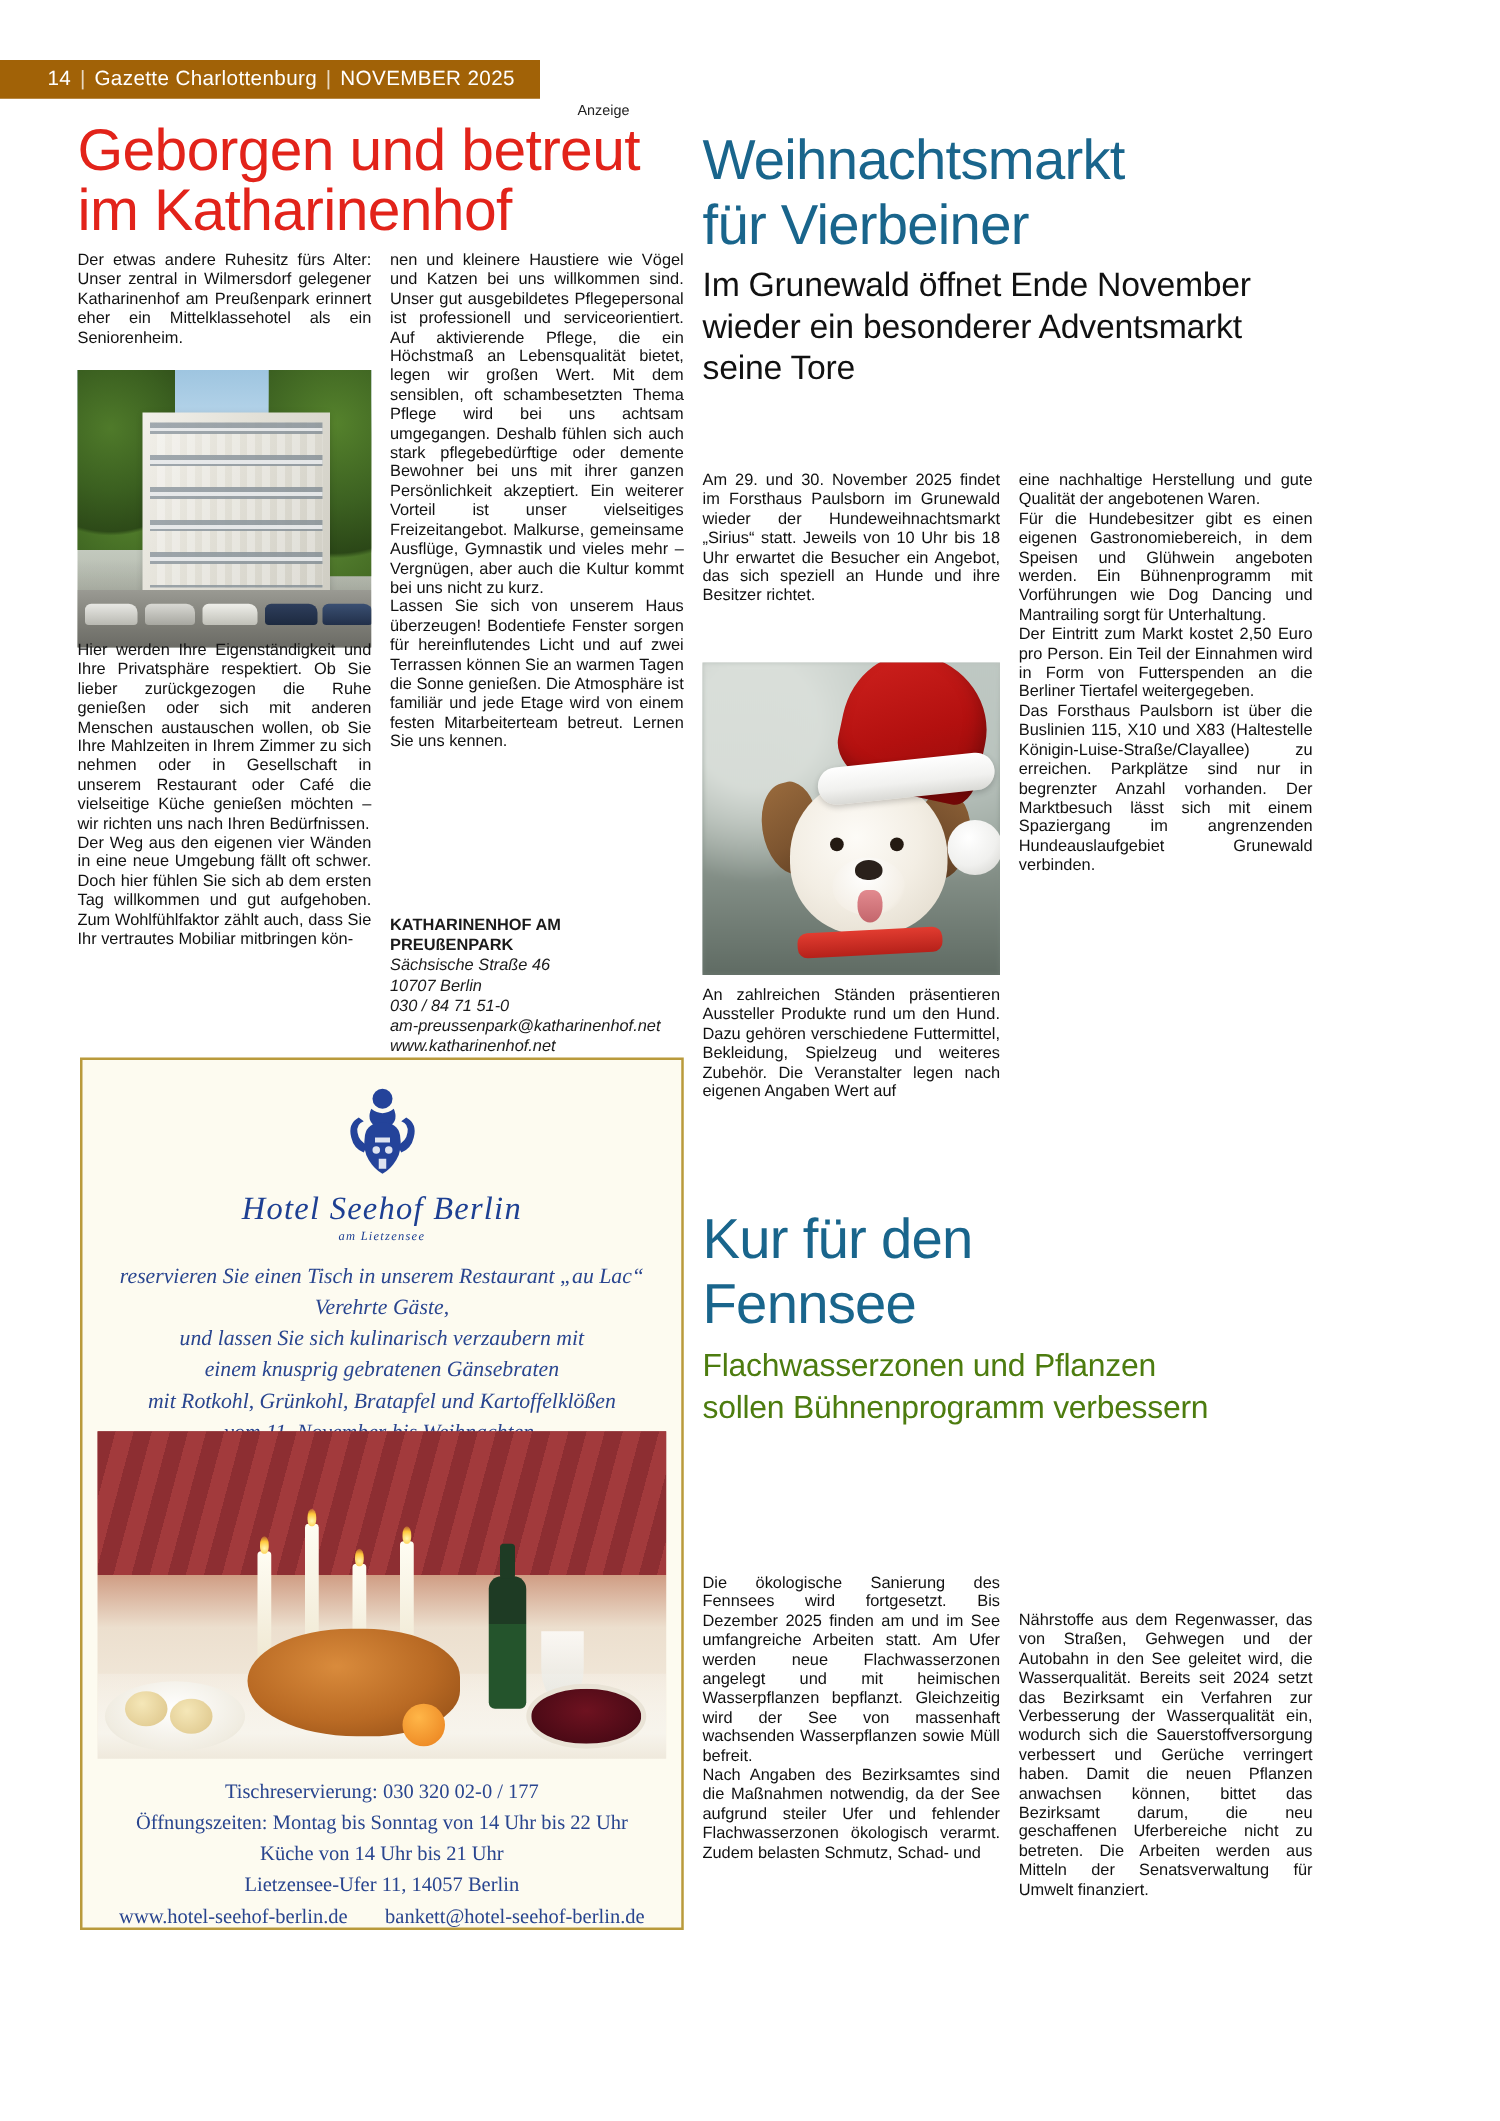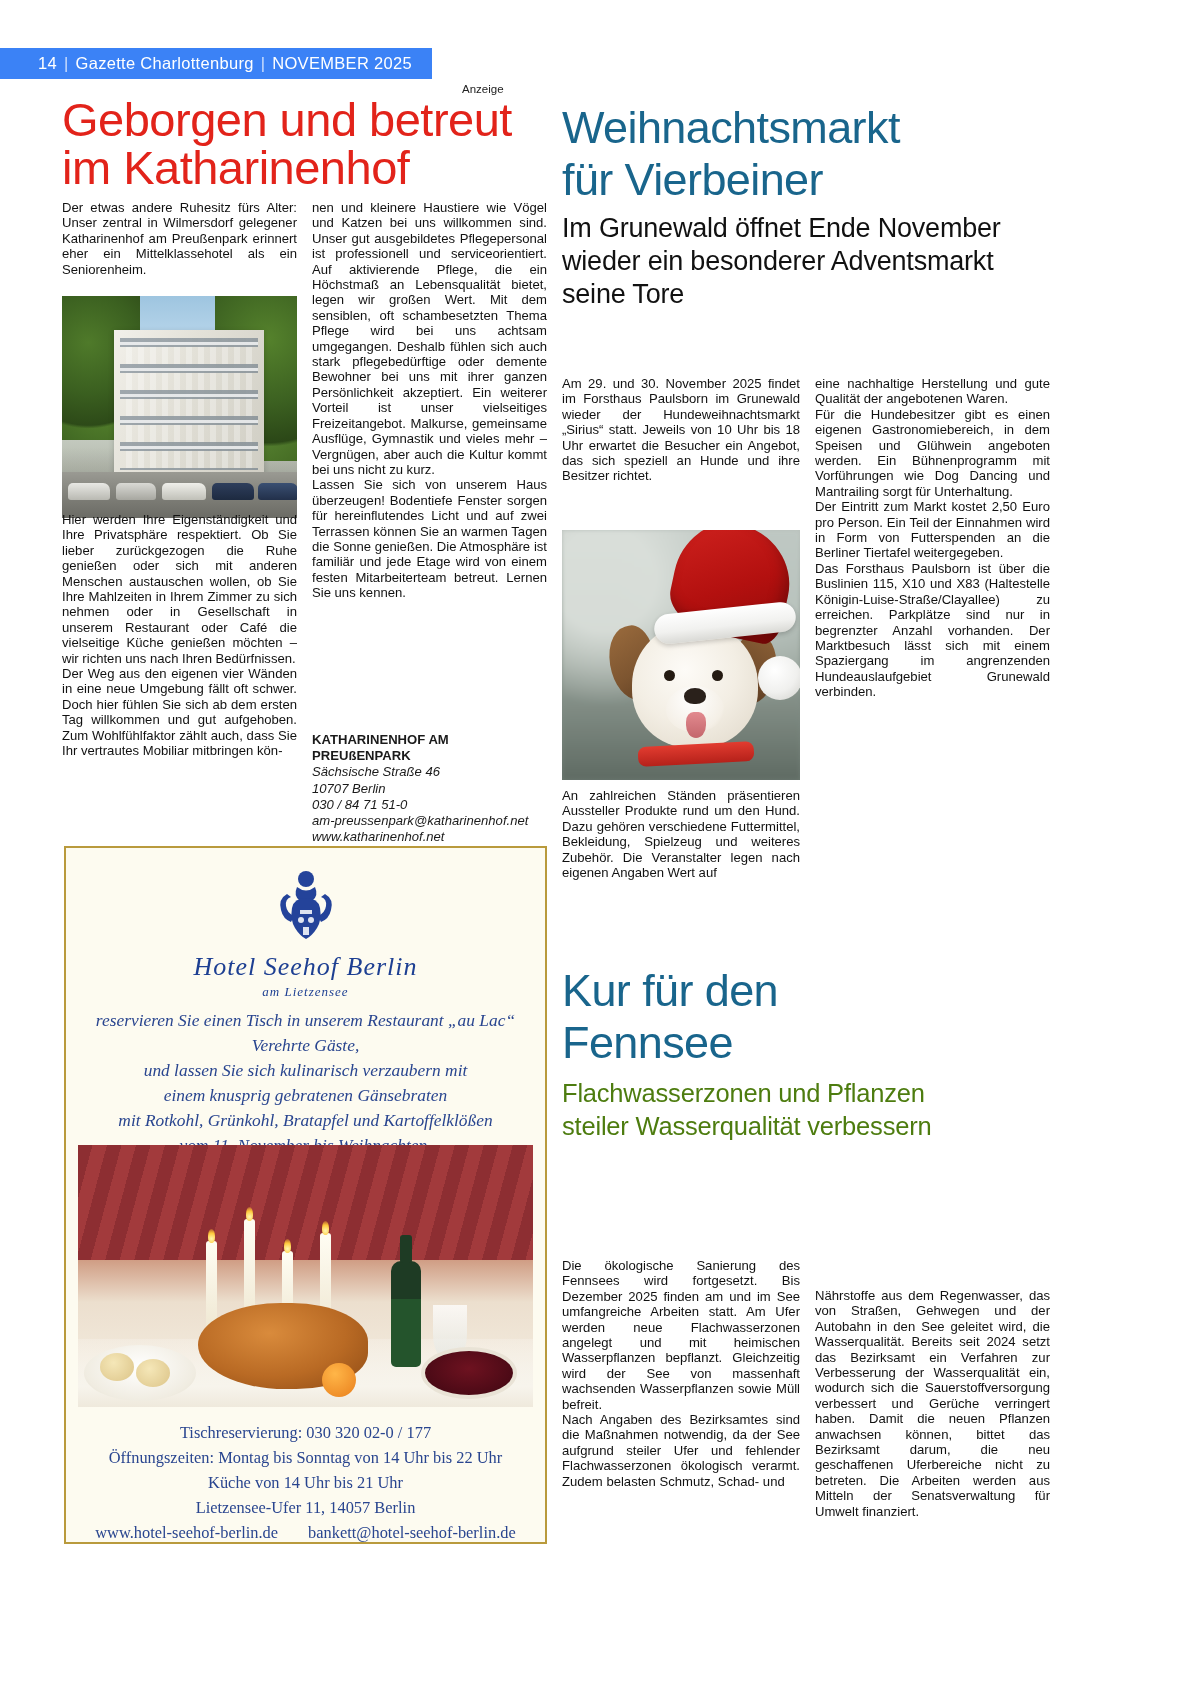--- a/index.html
+++ b/index.html
@@ -9,21 +9,21 @@
     font-family: "Liberation Sans", sans-serif;
     color: #1a1a1a;
     overflow: hidden;
   }
   .page { position: relative; width: 1200px; height: 1697px; }
 
   
   .masthead {
     position: absolute; left: 0; top: 48px;
     width: 432px; height: 31px;
-    background: #3b82f6;
+    background: #a16207;
     display: flex; align-items: center;
   }
   .masthead-inner {
     color: #ffffff; font-size: 16.5px; letter-spacing: .3px;
     padding-left: 38px; white-space: nowrap;
     font-family: "Liberation Sans", sans-serif;
   }
   .mh-sep { opacity: .75; padding: 0 7px; }
 
   .anzeige {
@@ -181,21 +181,21 @@
     width: 78px; height: 76px;
   }
   .hotel-name {
     position:absolute; left:0; right:0; top:104px; text-align:center;
     color:#1d3f92; font-family:"Liberation Serif", serif;
     font-style: italic; font-size: 26px; letter-spacing:1px;
   }
   .hotel-sub {
     position:absolute; left:0; right:0; top:136px; text-align:center;
     color:#1d3f92; font-family:"Liberation Serif", serif;
-    font-style: italic; font-size: 13px; letter-spacing:1px;
+    font-style: italic; font-size: 10px; letter-spacing:1px;
   }
   .hotel-copy {
     position:absolute; left:14px; right:14px; top:160px; text-align:center;
     color:#29458f; font-family:"Liberation Serif", serif;
     font-style: italic; font-size: 17.4px; line-height: 25px;
   }
   .hotel-copy div { white-space: nowrap; }
 
   .hotel-photo {
     position:absolute; left:12px; right:12px; top:297px; height:262px;
@@ -457,21 +457,21 @@
     <p>Der Eintritt zum Markt kostet 2,50 Euro pro Person. Ein Teil der Einnahmen wird in Form von Futterspenden an die Berliner Tiertafel weitergegeben.</p>
     <p>Das Forsthaus Paulsborn ist über die Buslinien 115, X10 und X83 (Haltestelle Königin-Luise-Straße/Clayallee) zu erreichen. Parkplätze sind nur in begrenzter Anzahl vorhanden. Der Marktbesuch lässt sich mit einem Spaziergang im angrenzenden Hundeauslaufgebiet Grunewald verbinden.</p>
   </div>
 
   <div class="teal-head h-kur">
     <span>Kur für den</span>
     <span>Fennsee</span>
   </div>
   <div class="sub-kur">
     <span>Flachwasserzonen und Pflanzen</span>
-    <span>steiler Wasserqualität verbessern</span>
+    <span>sollen Bühnenprogramm verbessern</span>
   </div>
 
   <div class="col c3 body-txt" style="top:1258px; height:400px;">
     <p>Die ökologische Sanierung des Fennsees wird fortgesetzt. Bis Dezember 2025 finden am und im See umfangreiche Arbeiten statt. Am Ufer werden neue Flachwasserzonen angelegt und mit heimischen Wasserpflanzen bepflanzt. Gleichzeitig wird der See von massenhaft wachsenden Wasserpflanzen sowie Müll befreit.</p>
     <p>Nach Angaben des Bezirksamtes sind die Maßnahmen notwendig, da der See aufgrund steiler Ufer und fehlender Flachwasserzonen ökologisch verarmt. Zudem belasten Schmutz, Schad- und</p>
   </div>
 
   <div class="col c4 body-txt" style="top:1288px; height:400px;">
     <p>Nährstoffe aus dem Regenwasser, das von Straßen, Gehwegen und der Autobahn in den See geleitet wird, die Wasserqualität. Bereits seit 2024 setzt das Bezirksamt ein Verfahren zur Verbesserung der Wasserqualität ein, wodurch sich die Sauerstoffversorgung verbessert und Gerüche verringert haben. Damit die neuen Pflanzen anwachsen können, bittet das Bezirksamt darum, die neu geschaffenen Uferbereiche nicht zu betreten. Die Arbeiten werden aus Mitteln der Senatsverwaltung für Umwelt finanziert.</p>
   </div>

